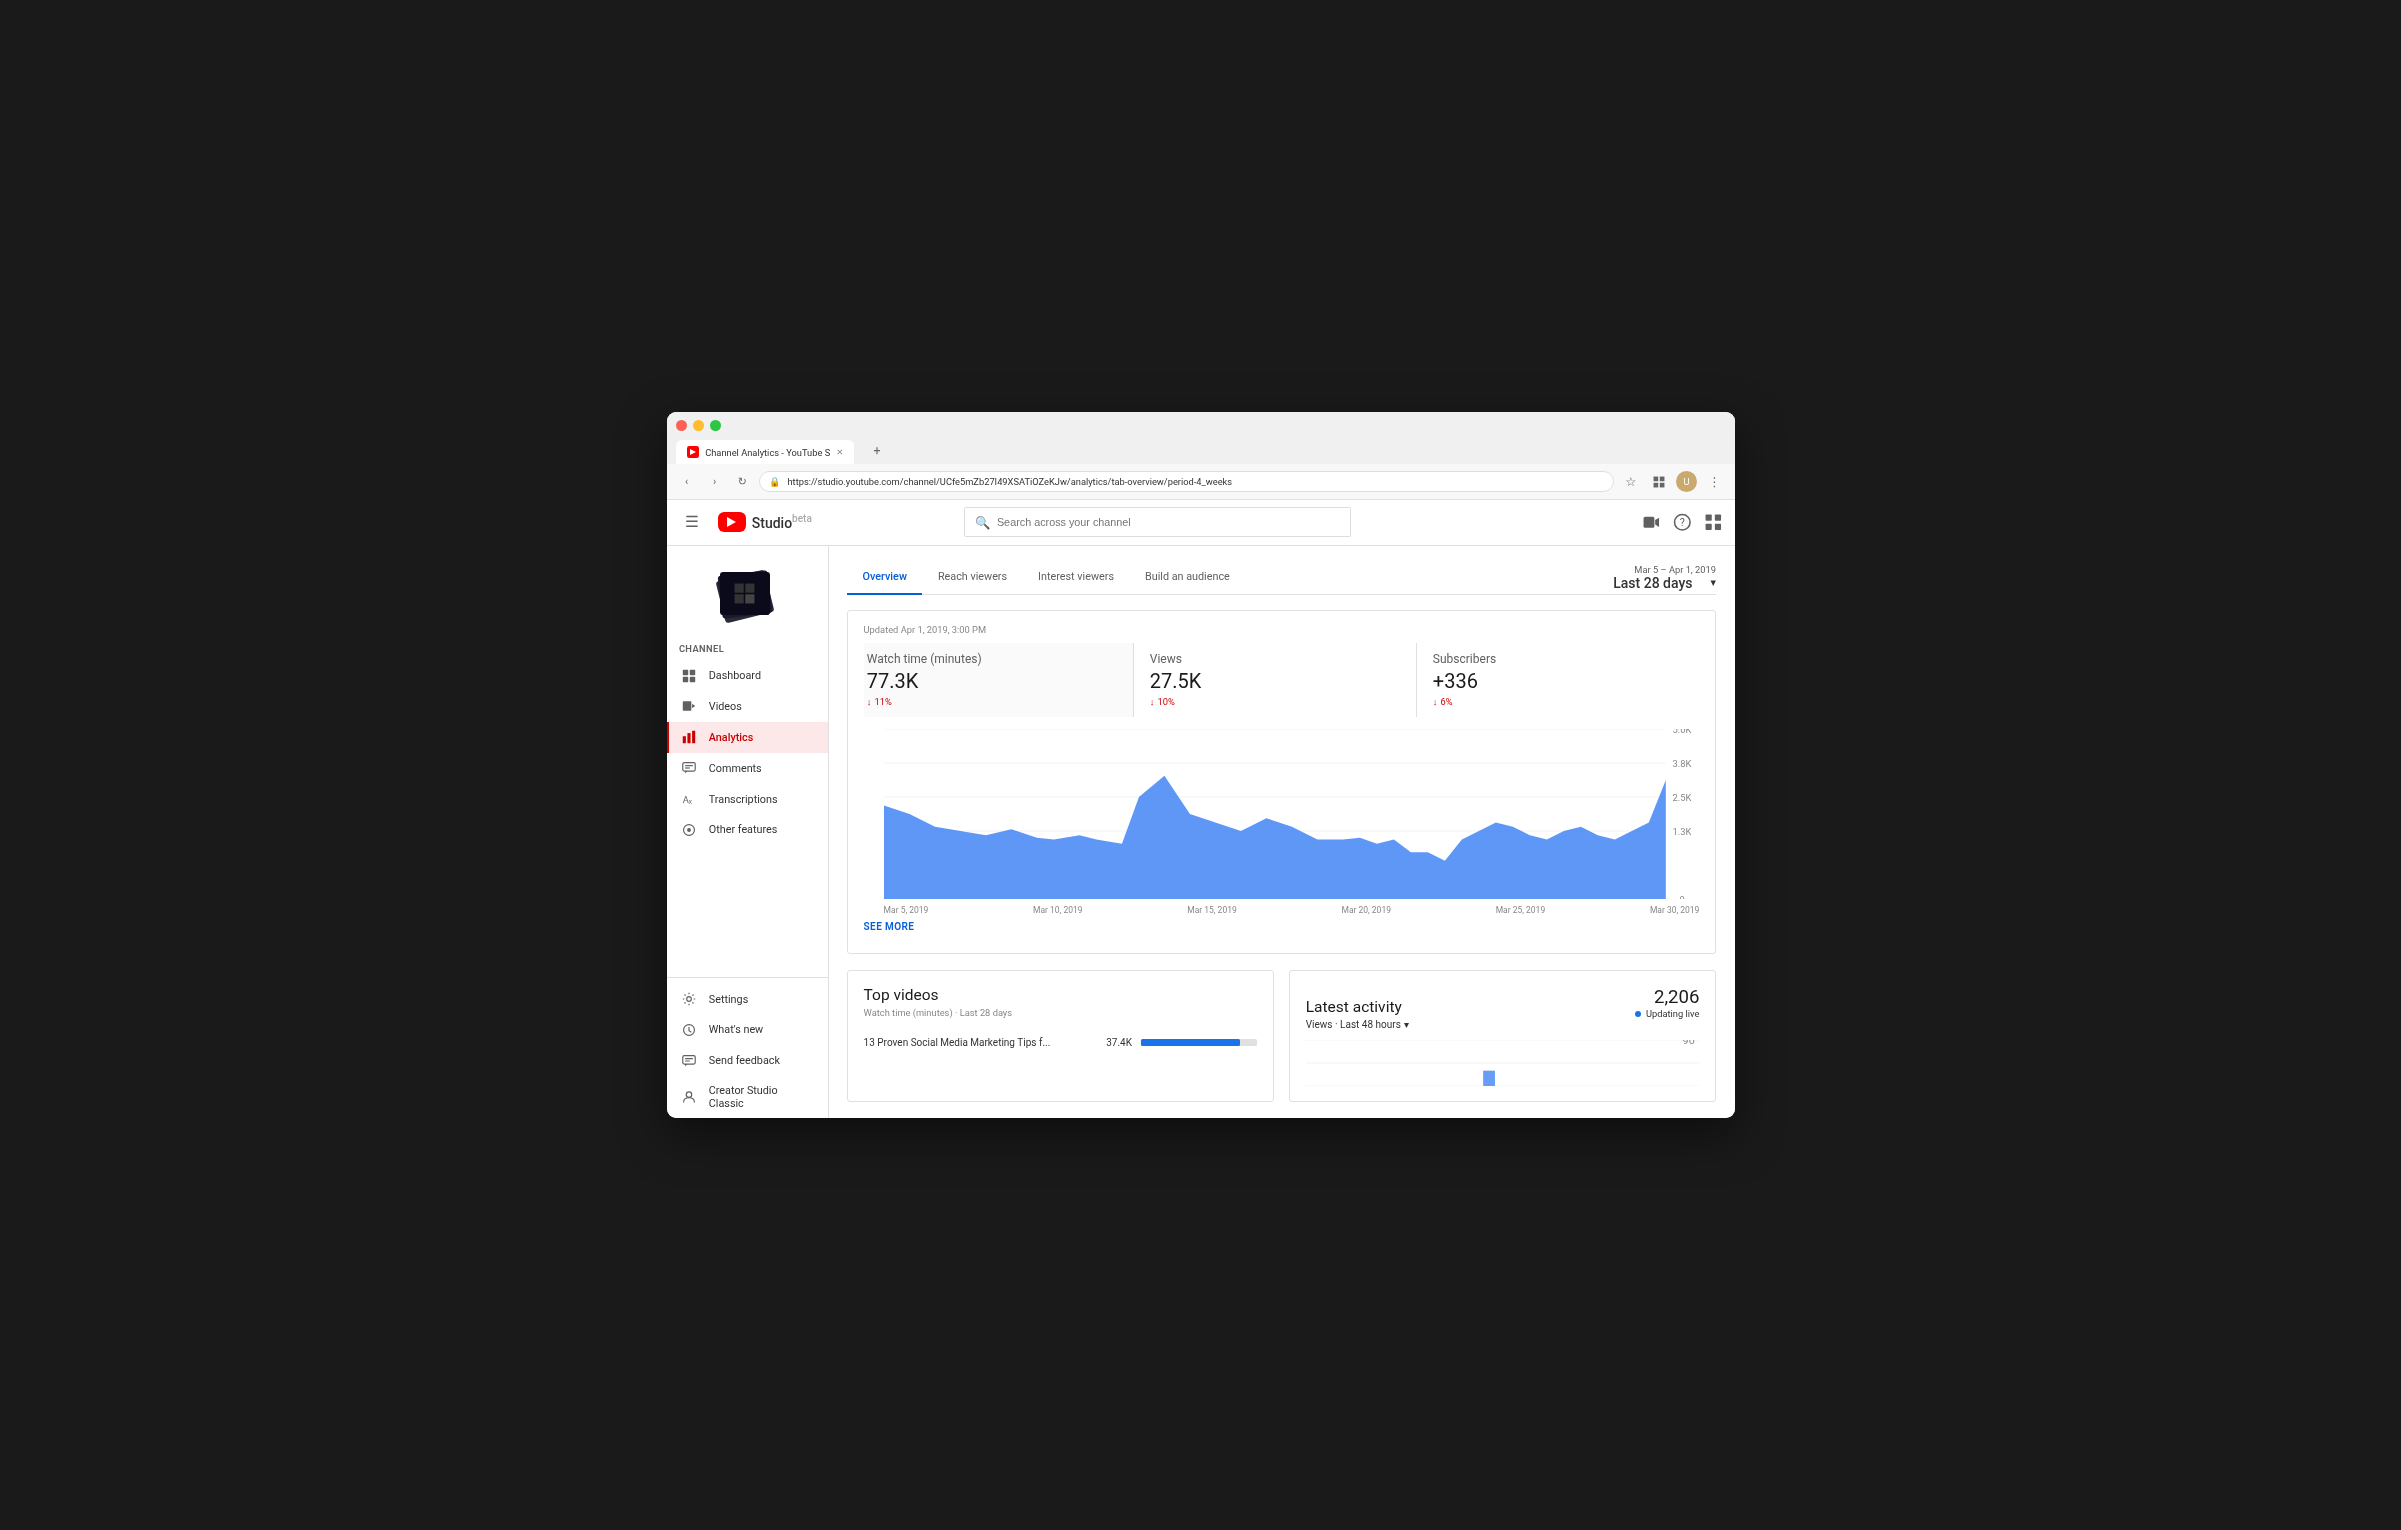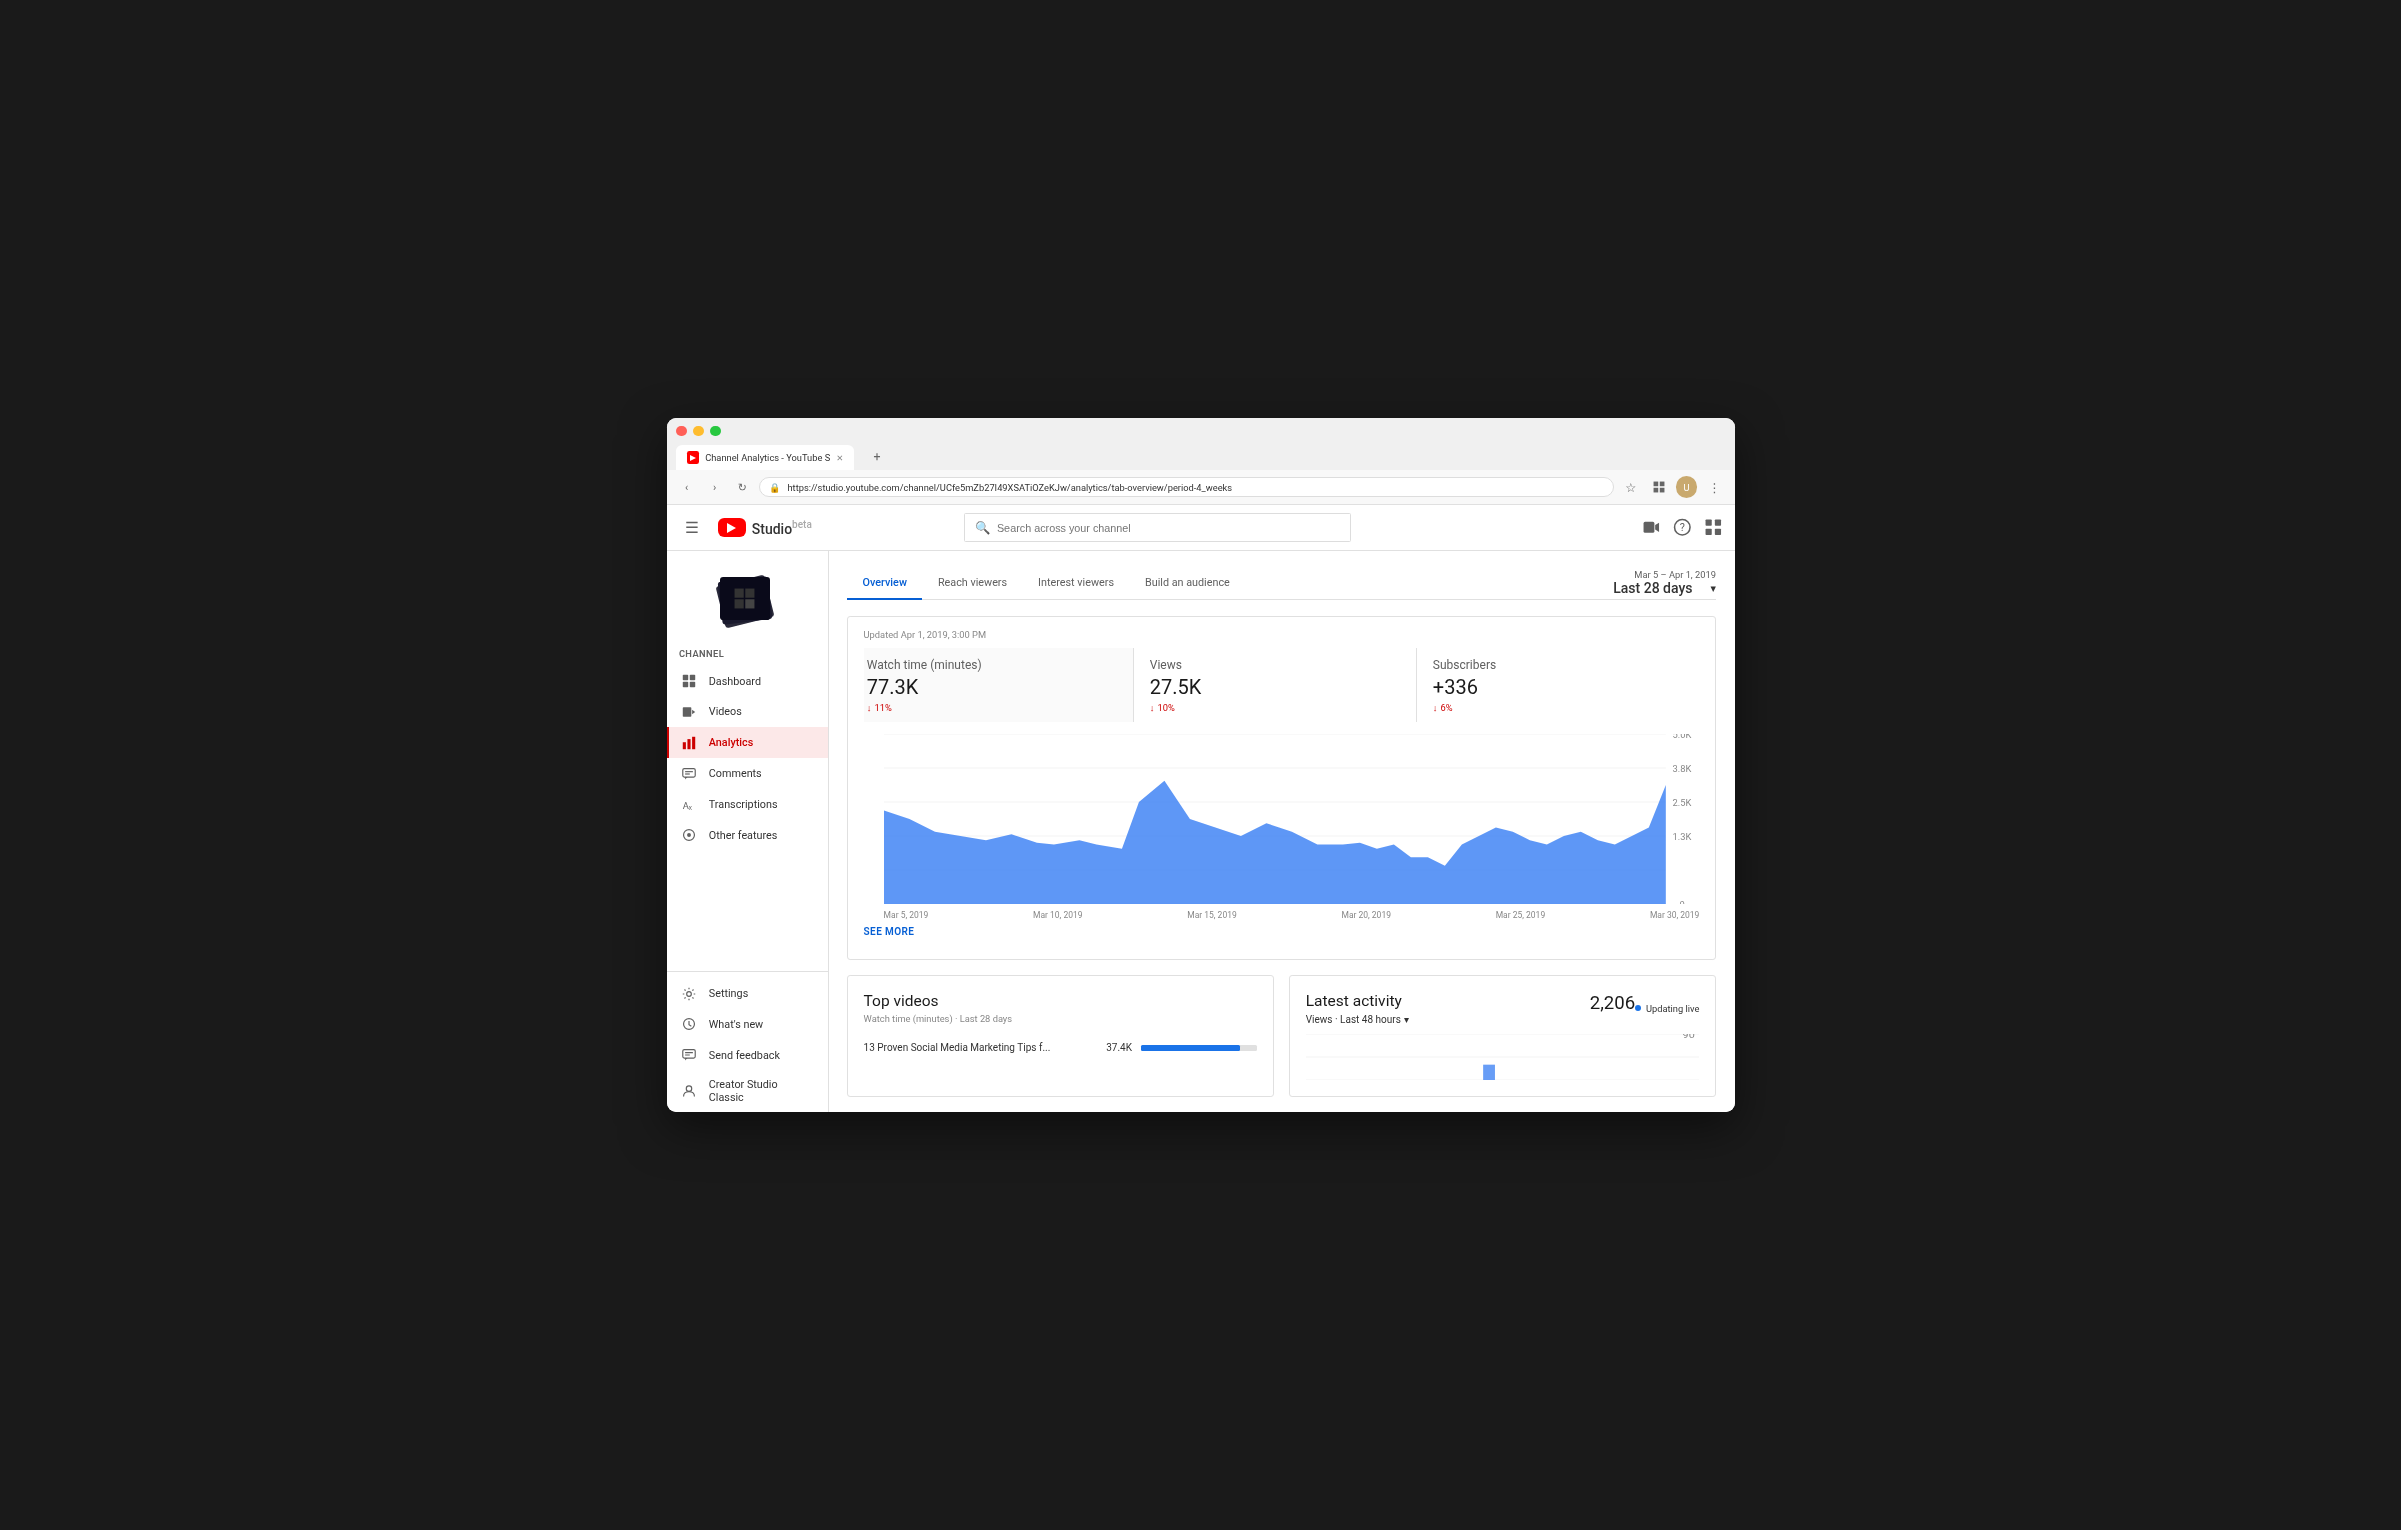--- a/index.html
+++ b/index.html
@@ -559,21 +559,21 @@
     }
 
     .video-bar {
       height: 100%;
       background: #1a73e8;
       border-radius: 1.5px;
     }
 
     .latest-header {
       display: flex;
-      align-items: center;
+      align-items: flex-end;
       justify-content: space-between;
     }
 
     .latest-count {
       font-size: 18.6px;
       font-weight: 400;
       color: #1a1a1a;
     }
 
     .updating-live {
@@ -961,21 +961,21 @@
               <span class="video-views">37.4K</span>
               <div class="video-bar-container">
                 <div class="video-bar" style="width:85%;"></div>
               </div>
             </div>
           </div>
 
           <div class="latest-activity-card">
             <div class="latest-header">
               <div class="card-title">Latest activity</div>
-              <div style="display:flex;flex-direction:row;align-items:flex-end;">
+              <div style="display:flex;flex-direction:column;align-items:flex-end;">
                 <div class="latest-count">2,206</div>
                 <div class="updating-live">
                   <div class="live-dot"></div>
                   <span>Updating live</span>
                 </div>
               </div>
             </div>
             <div class="views-dropdown">
               <span>Views · Last 48 hours</span>
               <span>▾</span>

